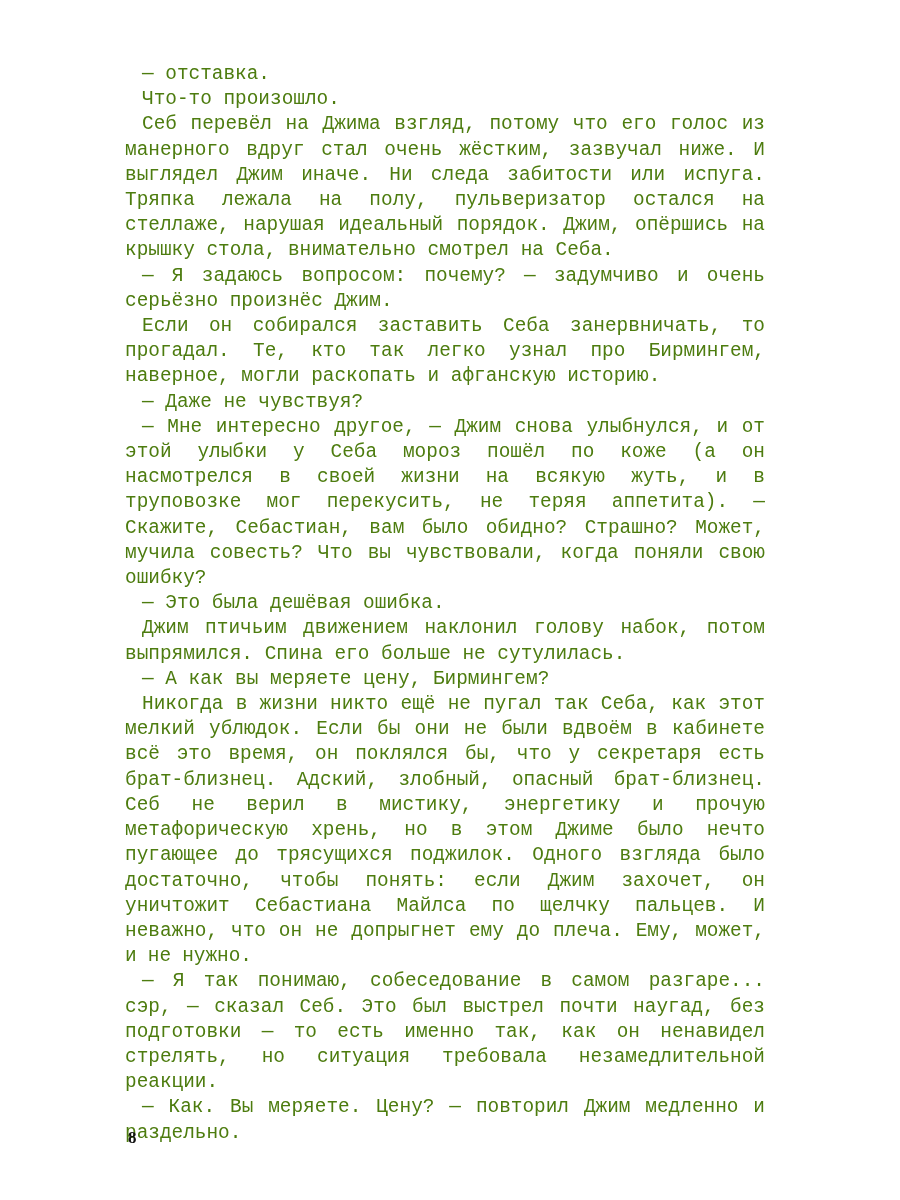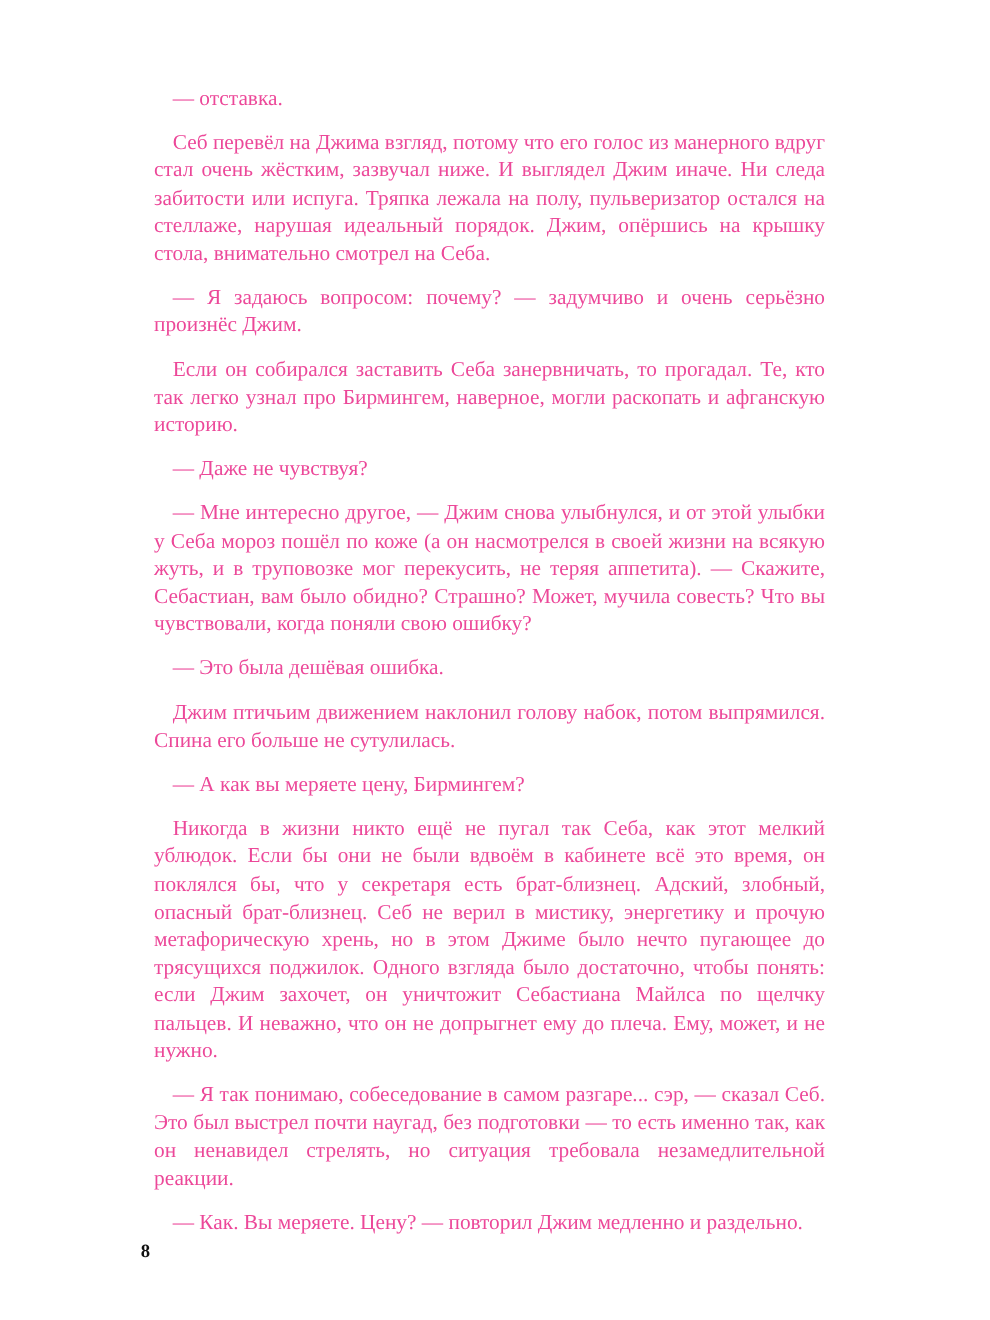--- a/index.html
+++ b/index.html
@@ -19,25 +19,25 @@
   }
 
   .text-block {
     position: absolute;
     left: 125px;
     top: 62px;
     width: 640px;
   }
 
   .para {
-    margin: 15px;
-    font-family: Liberation Serif, serif;
+    margin: 0;
+    font-family: Liberation Mono, monospace;
     font-size: 19.4px;
     line-height: 25.2px;
-    color: #ec4899;
+    color: #4d7c0f;
     text-align: justify;
     text-justify: inter-word;
     text-indent: 17px;
     hyphens: none;
     -webkit-hyphens: none;
     word-spacing: 0px;
   }
 
   
   .para.dialogue {
@@ -60,20 +60,21 @@
     letter-spacing: 0px;
   }
 </style>
 </head>
 <body>
 
 <div class="page">
 
   <div class="text-block">
     <p class="para dialogue">— отставка.</p>
+    <p class="para">Что-то произошло.</p>
     <p class="para">Себ перевёл на Джима взгляд, потому что его голос из манерного вдруг стал очень жёстким, зазвучал ниже. И выглядел Джим иначе. Ни следа забитости или испуга. Тряпка лежала на полу, пульверизатор остался на стеллаже, нарушая идеальный порядок. Джим, опёршись на крышку стола, внимательно смотрел на Себа.</p>
     <p class="para dialogue">— Я задаюсь вопросом: почему? — задумчиво и очень серьёзно произнёс Джим.</p>
     <p class="para">Если он собирался заставить Себа занервничать, то прогадал. Те, кто так легко узнал про Бирмингем, наверное, могли раскопать и афганскую историю.</p>
     <p class="para dialogue">— Даже не чувствуя?</p>
     <p class="para dialogue">— Мне интересно другое, — Джим снова улыбнулся, и от этой улыбки у Себа мороз пошёл по коже (а он насмотрелся в своей жизни на всякую жуть, и в труповозке мог перекусить, не теряя аппетита). — Скажите, Себастиан, вам было обидно? Страшно? Может, мучила совесть? Что вы чувствовали, когда поняли свою ошибку?</p>
     <p class="para dialogue">— Это была дешёвая ошибка.</p>
     <p class="para">Джим птичьим движением наклонил голову набок, потом выпрямился. Спина его больше не сутулилась.</p>
     <p class="para dialogue">— А как вы меряете цену, Бирмингем?</p>
     <p class="para tight">Никогда в жизни никто ещё не пугал так Себа, как этот мелкий ублюдок. Если бы они не были вдвоём в кабинете всё это время, он поклялся бы, что у секретаря есть брат-близнец. Адский, злобный, опасный брат-близнец. Себ не верил в мистику, энергетику и прочую метафорическую хрень, но в этом Джиме было нечто пугающее до трясущихся поджилок. Одного взгляда было достаточно, чтобы понять: если Джим захочет, он уничтожит Себастиана Майлса по щелчку пальцев. И неважно, что он не допрыгнет ему до плеча. Ему, может, и не нужно.</p>
     <p class="para dialogue">— Я так понимаю, собеседование в самом разгаре... сэр, — сказал Себ. Это был выстрел почти наугад, без подготовки — то есть именно так, как он ненавидел стрелять, но ситуация требовала незамедлительной реакции.</p>

